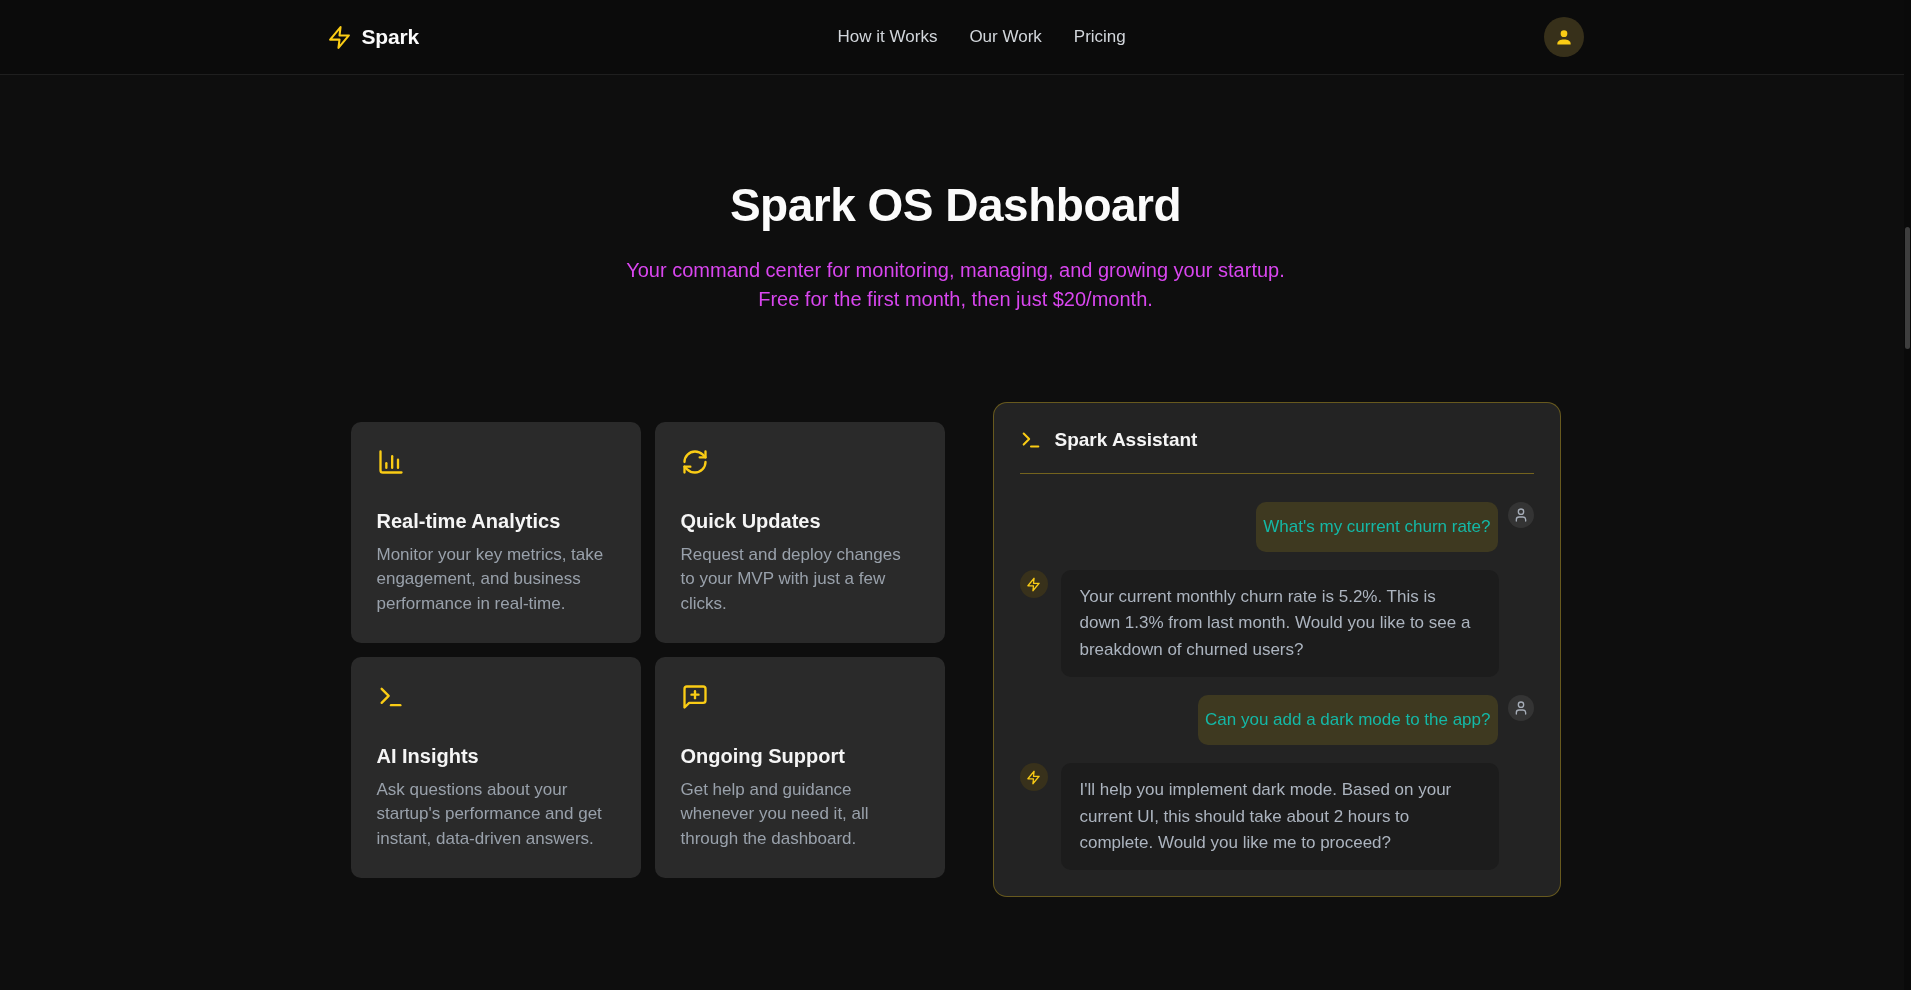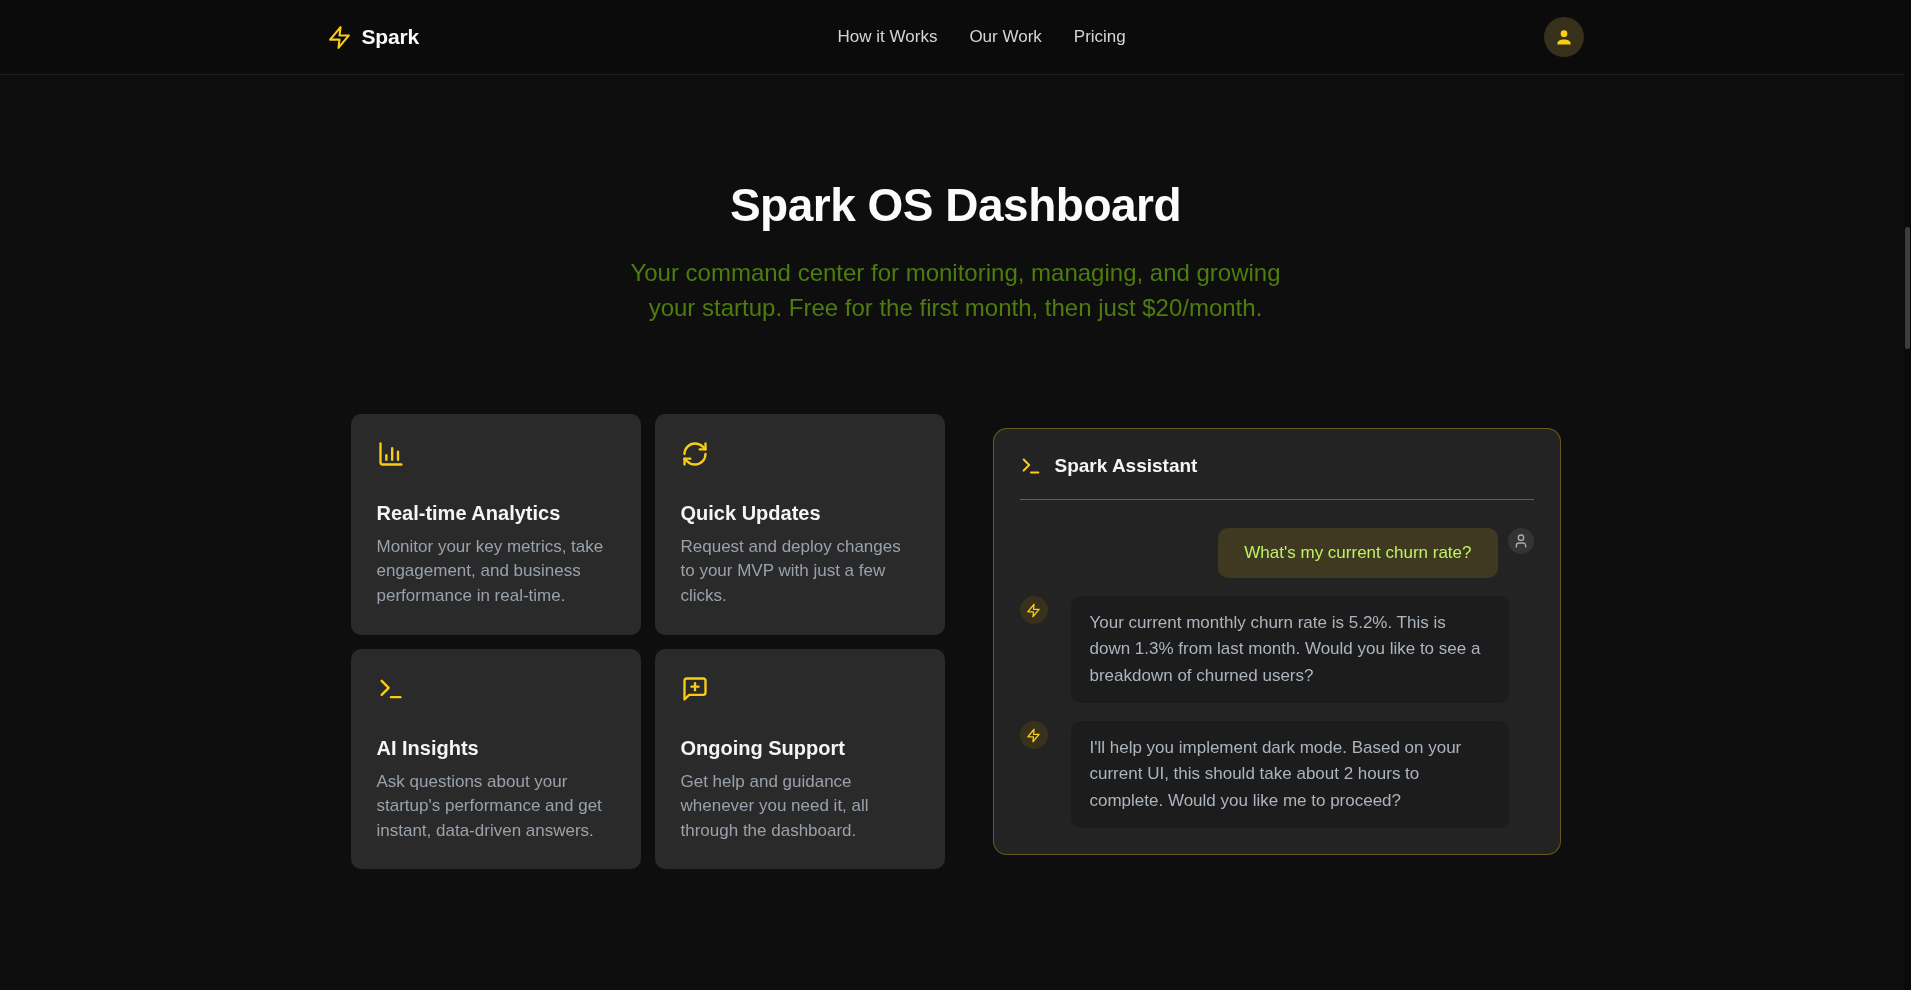--- a/index.html
+++ b/index.html
@@ -38,23 +38,23 @@
 
   .icon { display: inline-flex; align-items: center; justify-content: center; }
   .yellow { color: #facc15; }
 
   
   .hero { text-align: center; padding-top: 103px; }
   .hero-title { font-size: 46px; font-weight: 700; letter-spacing: -0.5px; color: #fbfbfb; }
   .hero-sub {
     margin: 24px auto 0;
     max-width: 680px;
-    font-size: 24px;
+    font-size: 20px;
     line-height: 1.45;
-    color: #4d7c0f;
+    color: #d946ef;
   }
 
   
   .main-row {
     margin-top: 88px;
     display: flex;
     justify-content: center;
     align-items: center;
     gap: 48px;
   }
@@ -80,26 +80,26 @@
     border: 1px solid rgba(250, 204, 21, 0.32);
     border-radius: 14px;
     padding: 26px;
   }
   .panel-header { display: flex; align-items: center; gap: 13px; }
   .panel-title { font-size: 19px; font-weight: 700; color: #f5f5f5; }
   .panel-divider { margin-top: 22px; border: none; border-top: 1px solid rgba(250, 204, 21, 0.38); }
   .messages { margin-top: 28px; display: flex; flex-direction: column; gap: 18px; }
   .msg-row { display: flex; align-items: flex-start; }
   .msg-row.user { justify-content: flex-end; gap: 10px; }
-  .msg-row.assistant { justify-content: flex-start; gap: 23px; }
+  .msg-row.assistant { justify-content: flex-start; gap: 13px; }
   .bubble { font-size: 17px; border-radius: 10px; }
   .bubble.user {
     background: #3e3920;
-    color: #bef264;
-    padding: 14px 26px;
+    color: #14b8a6;
+    padding: 14px 7px;
     line-height: 1.3;
   }
   .bubble.assistant {
     background: #1c1c1c;
     color: #acb4bf;
     padding: 14px 19px;
     line-height: 1.55;
     max-width: 438px;
   }
   .chat-avatar {
@@ -235,20 +235,29 @@
 
       <div class="msg-row assistant">
         <span class="chat-avatar bot yellow">
           <svg width="15" height="15" viewBox="0 0 24 24" fill="none" stroke="currentColor" stroke-width="2" stroke-linecap="round" stroke-linejoin="round">
               <path d="M13 2 3 14h9l-1 8 10-12h-9l1-8z"></path>
             </svg>
         </span>
         <div class="bubble assistant">Your current monthly churn rate is 5.2%. This is down 1.3% from last month. Would you like to see a breakdown of churned users?</div>
       </div>
 
+      <div class="msg-row user">
+        <div class="bubble user">Can you add a dark mode to the app?</div>
+        <span class="chat-avatar human">
+          <svg width="16" height="16" viewBox="0 0 24 24" fill="none" stroke="currentColor" stroke-width="2" stroke-linecap="round" stroke-linejoin="round">
+              <path d="M19 21v-2a4 4 0 0 0-4-4H9a4 4 0 0 0-4 4v2"></path>
+              <circle cx="12" cy="7" r="4"></circle>
+            </svg>
+        </span>
+      </div>
 
       <div class="msg-row assistant">
         <span class="chat-avatar bot yellow">
           <svg width="15" height="15" viewBox="0 0 24 24" fill="none" stroke="currentColor" stroke-width="2" stroke-linecap="round" stroke-linejoin="round">
               <path d="M13 2 3 14h9l-1 8 10-12h-9l1-8z"></path>
             </svg>
         </span>
         <div class="bubble assistant">I'll help you implement dark mode. Based on your current UI, this should take about 2 hours to complete. Would you like me to proceed?</div>
       </div>
 

